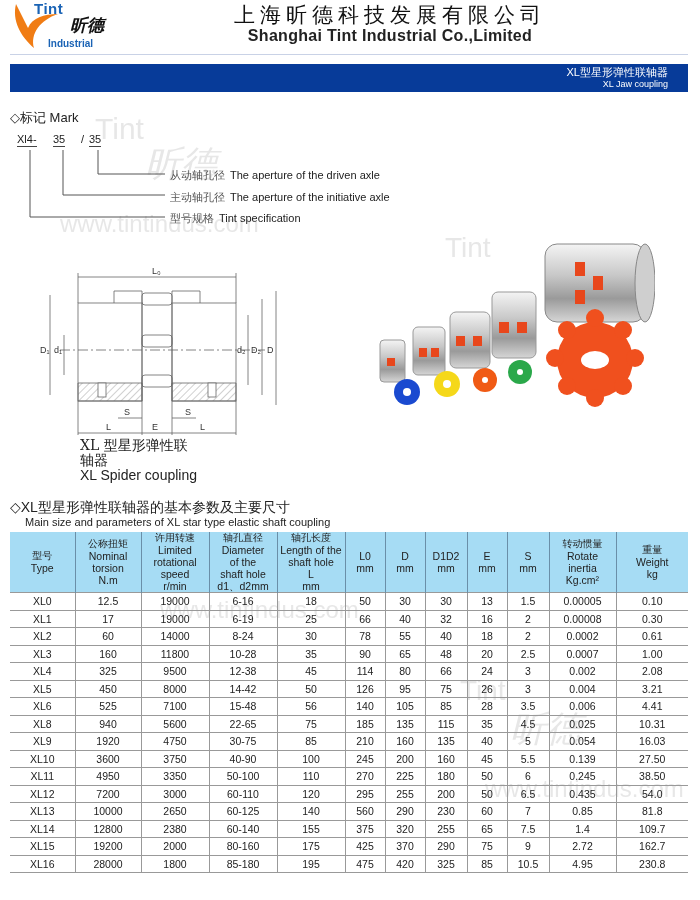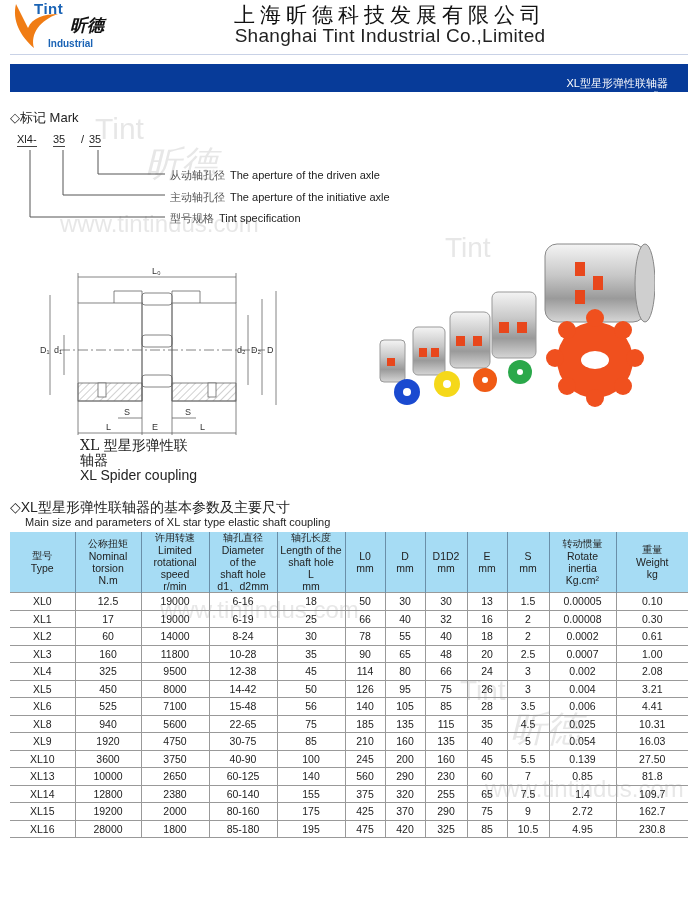--- a/index.html
+++ b/index.html
@@ -6,24 +6,24 @@
   body { width: 700px; height: 900px; background: #ffffff; font-family: "Liberation Sans", "DejaVu Sans", sans-serif; color: #222; position: relative; overflow: hidden; }
 
   
   .logo { position: absolute; left: 10px; top: 0; width: 110px; height: 52px; }
   .logo svg { position: absolute; left: 0; top: 0; }
   .logo .tint { position: absolute; left: 24px; top: 0px; font-size: 15px; font-weight: bold; color: #1a63b5; letter-spacing: 0.5px; }
   .logo .cn { position: absolute; left: 60px; top: 14px; font-size: 17px; font-weight: bold; font-style: italic; color: #111; }
   .logo .ind { position: absolute; left: 38px; top: 38px; font-size: 10px; font-weight: bold; color: #1a63b5; }
   .company { position: absolute; left: 200px; top: 2px; width: 380px; text-align: center; }
   .company .cn { font-size: 21px; letter-spacing: 5px; color: #111; line-height: 26px; }
-  .company .en { font-size: 19px; color: #222; line-height: 16px; letter-spacing: 0.3px; }
+  .company .en { font-size: 16px; color: #222; line-height: 16px; letter-spacing: 0.3px; font-weight: bold; }
   .hr-top { position: absolute; left: 10px; top: 54px; width: 678px; height: 1px; background: #c9d2e6; }
   .banner { position: absolute; left: 10px; top: 64px; width: 678px; height: 28px; background: #073b99; color: #fff; text-align: right; padding-right: 20px; }
-  .banner .cn { font-size: 11px; line-height: 13px; padding-top: 13px; }
+  .banner .cn { font-size: 11px; line-height: 13px; padding-top: 2px; }
   .banner .en { font-size: 9px; line-height: 11px; }
 
   
   .section-title { position: absolute; font-size: 13px; color: #222; }
   .mark-title { left: 10px; top: 109px; }
   .mark-code { position: absolute; top: 133px; font-size: 11px; color: #222; }
   .mark-code span { position: absolute; top: 0; border-bottom: 1px solid #444; padding-bottom: 1px; }
   .mark-lines { position: absolute; left: 0; top: 0; }
   .mark-label { position: absolute; left: 170px; font-size: 11px; color: #222; white-space: nowrap; }
   .mark-label .zh { font-family: "DejaVu Serif", serif; color: #555; margin-right: 5px; }
@@ -449,20 +449,48 @@
         <td>100</td>
         <td>245</td>
         <td>200</td>
         <td>160</td>
         <td>45</td>
         <td>5.5</td>
         <td>0.139</td>
         <td>27.50</td>
       </tr>
       <tr>
+        <td>XL11</td>
+        <td>4950</td>
+        <td>3350</td>
+        <td>50-100</td>
+        <td>110</td>
+        <td>270</td>
+        <td>225</td>
+        <td>180</td>
+        <td>50</td>
+        <td>6</td>
+        <td>0.245</td>
+        <td>38.50</td>
+      </tr>
+      <tr>
+        <td>XL12</td>
+        <td>7200</td>
+        <td>3000</td>
+        <td>60-110</td>
+        <td>120</td>
+        <td>295</td>
+        <td>255</td>
+        <td>200</td>
+        <td>50</td>
+        <td>6.5</td>
+        <td>0.435</td>
+        <td>54.0</td>
+      </tr>
+      <tr>
         <td>XL13</td>
         <td>10000</td>
         <td>2650</td>
         <td>60-125</td>
         <td>140</td>
         <td>560</td>
         <td>290</td>
         <td>230</td>
         <td>60</td>
         <td>7</td>

